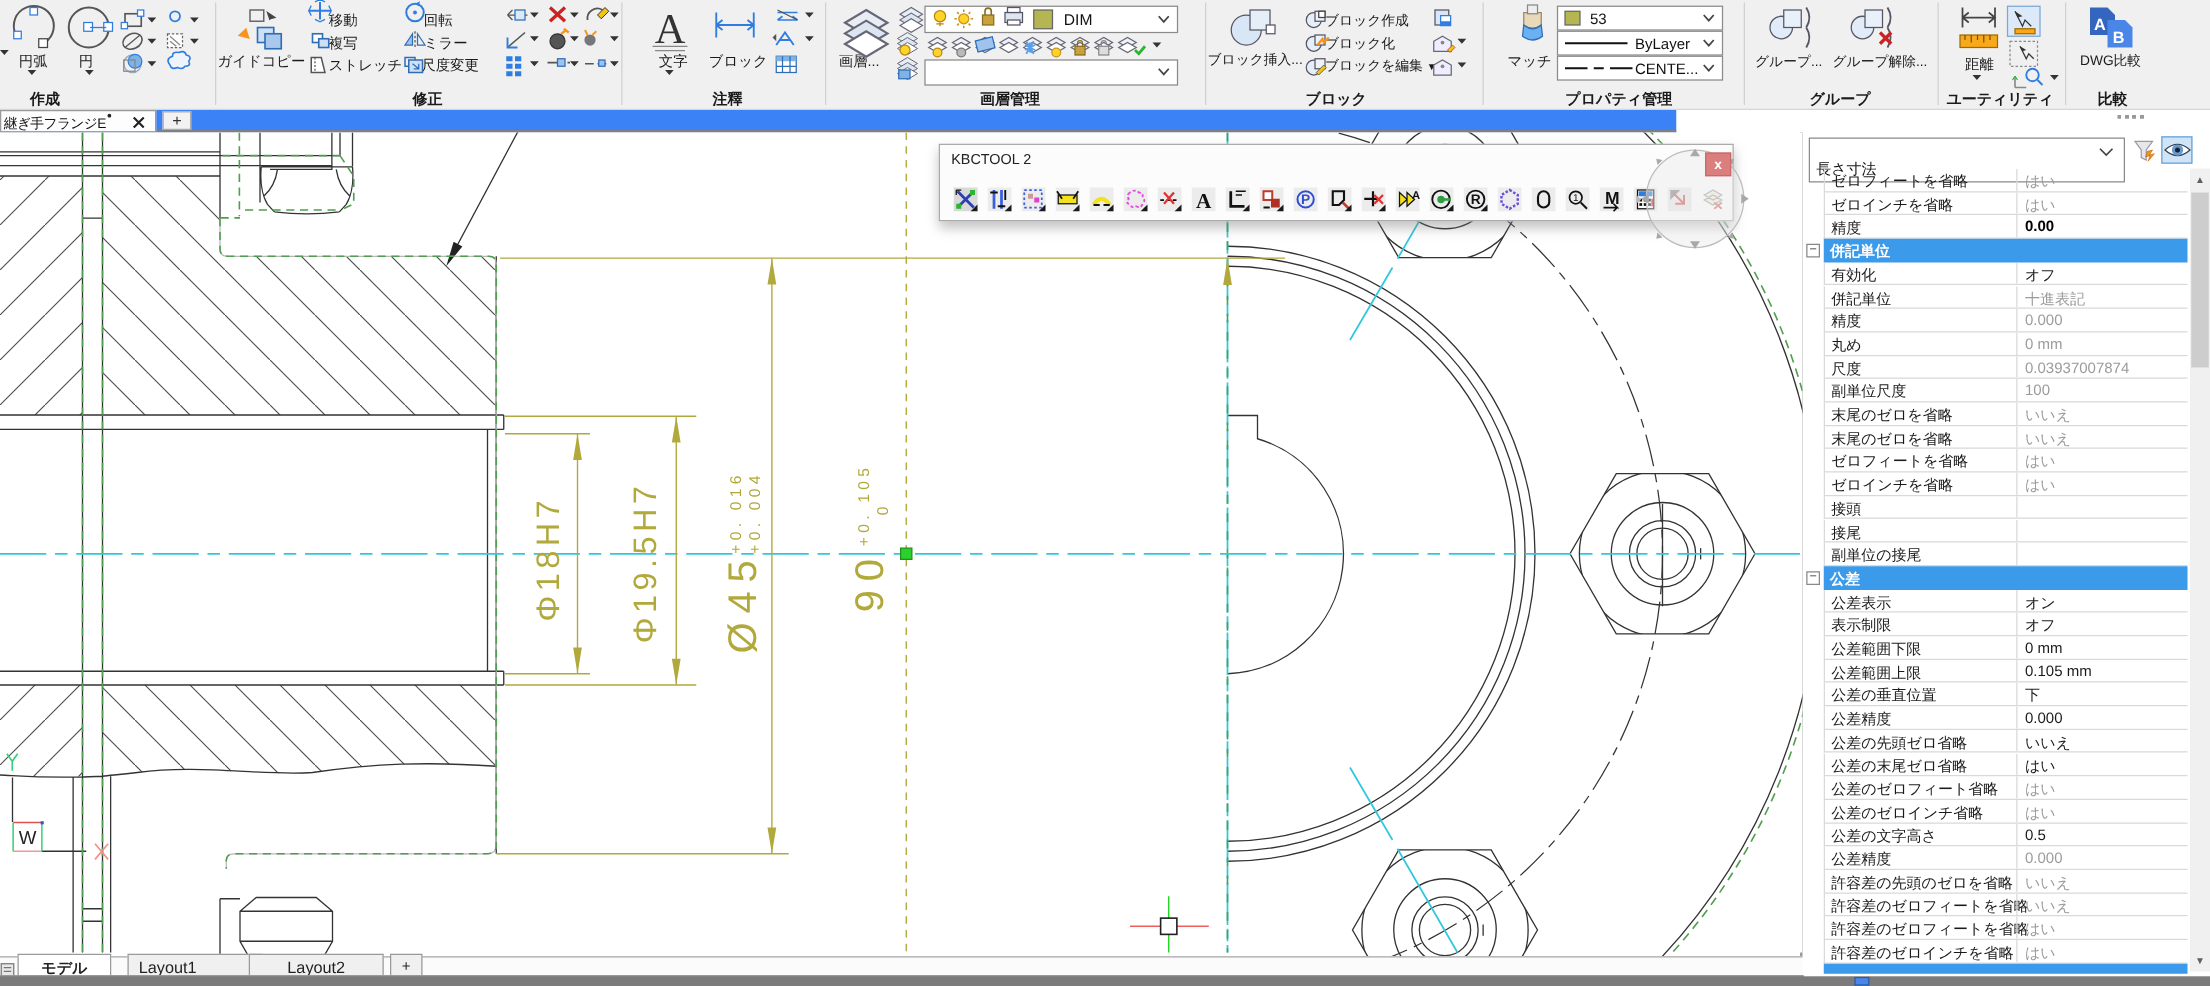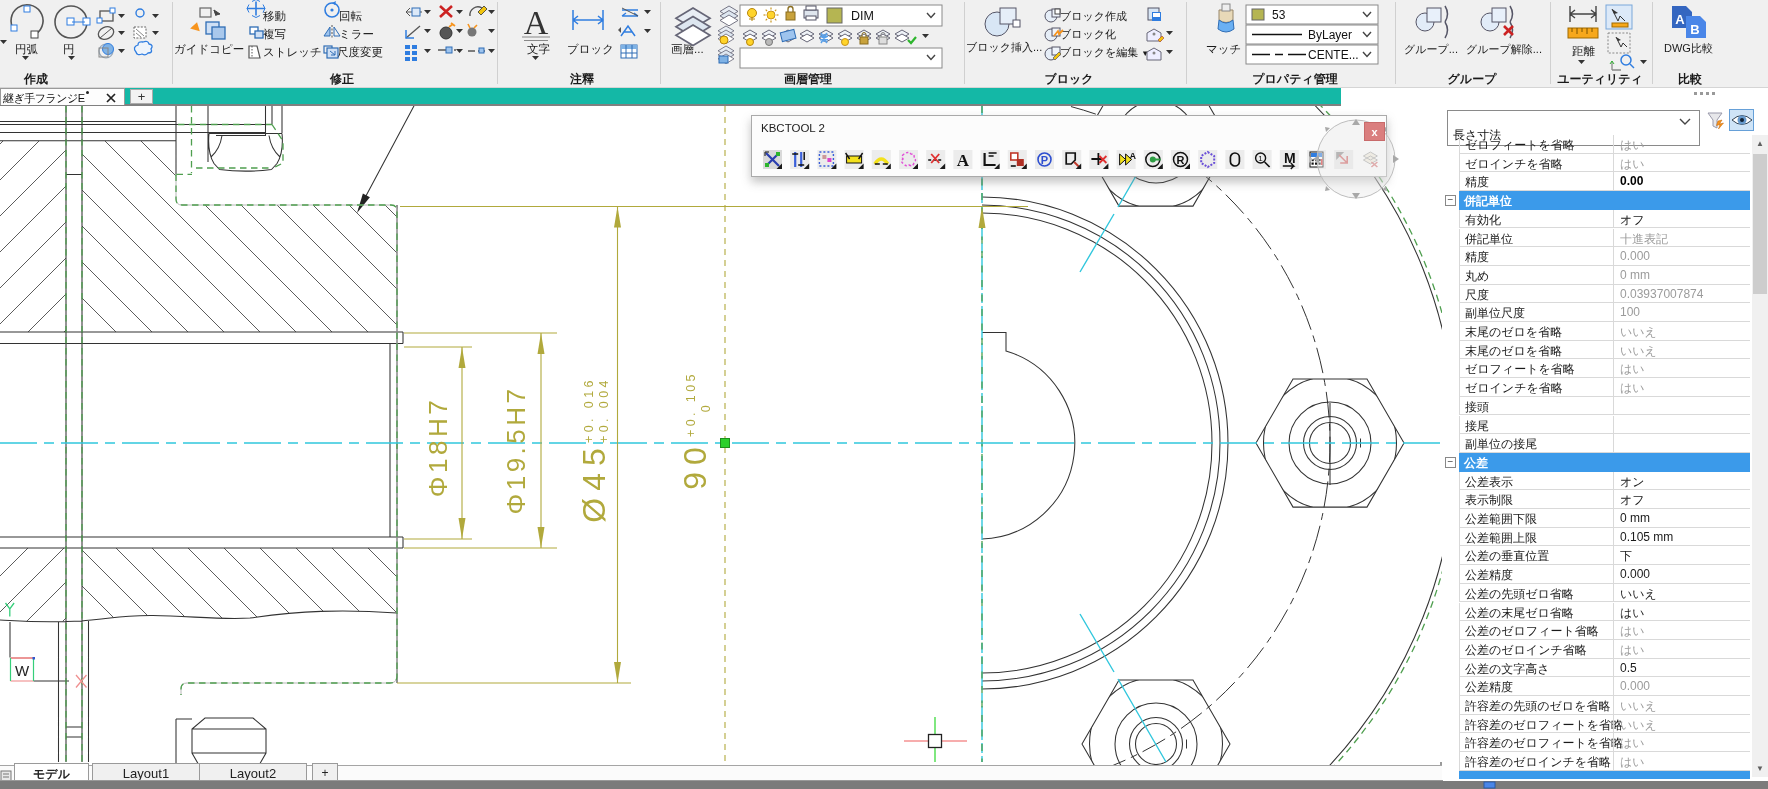--- a/index.html
+++ b/index.html
@@ -1,20 +1,20 @@
 <!DOCTYPE html>
 <html><head><meta charset="utf-8"><style>
 *{margin:0;padding:0;box-sizing:border-box}
 html,body{width:1768px;height:789px;overflow:hidden;font-family:"Liberation Sans",sans-serif;background:#fff}
 #ribbon{position:absolute;left:0;top:0;width:1768px;height:88px;background:#f0f0f0;border-bottom:1px solid #d5d5d5}
 .sep{position:absolute;top:2px;width:1px;height:82px;background:#d0d0d0}
 .glabel{position:absolute;top:71px;font-size:12px;font-weight:bold;color:#1a1a1a;transform:translateX(-50%);white-space:nowrap}
 .rt{position:absolute;color:#1a1a1a;white-space:nowrap}
 #ribicons{position:absolute;left:0;top:0}
-#tabbar{position:absolute;left:0;top:88px;width:1341px;height:18px;background:#14b8a6;border-bottom:2px solid #808080}
+#tabbar{position:absolute;left:0;top:88px;width:1341px;height:18px;background:#3b82f6;border-bottom:2px solid #808080}
 #ftab{position:absolute;left:0;top:0;width:125px;height:17px;background:#fdfdfd;border:1px solid #9a9a9a;border-bottom:none;font-size:11px;color:#111;padding:2px 2px;letter-spacing:-0.5px;white-space:nowrap;overflow:hidden}
 #fdot{position:absolute;top:2px;margin-left:1px;width:3px;height:3px;background:#222;border-radius:50%;display:inline-block}
 #fplus{position:absolute;left:130px;top:1px;width:23px;height:15px;background:#f2f2f2;border:1px solid #ababab;font-size:13px;color:#333;text-align:center;line-height:13px}
 #canvas{position:absolute;left:0;top:106px;width:1442px;height:659px;background:#fff;border-right:2px solid #9a9a9a}
 #kbc{position:absolute;left:751px;top:9px;width:636px;height:62px;background:#fcfcfc;border:1px solid #aaaaaa;box-shadow:0 5px 9px rgba(120,120,120,0.45)}
 #kbctitle{position:absolute;left:9px;top:6px;font-size:11.5px;color:#222}
 #kbcx{position:absolute;right:1px;top:6px;width:21px;height:19px;background:#da7e7e;color:#fff;font-size:11px;font-weight:bold;text-align:center;line-height:18px;border:1px solid #c86a6a}
 #ltabs{position:absolute;left:0;top:765px;width:1442px;height:16px;background:#fbfbfb;border-top:1px solid #a5a5a5;font-size:12px;color:#222}
 .ltab{position:absolute;top:-3px;height:19px;border:1px solid #9a9a9a;background:#f0f0f0;padding:2px 8px 0;white-space:nowrap}
 #statusbar{position:absolute;left:0;top:780px;width:1768px;height:9px;background:#7b7b7b;border-top:1px solid #999}
@@ -627,21 +627,21 @@
 </g>
       </svg>
       <div id="kbcx">x</div>
     </div></div>
 <div id="ltabs">
     <svg width="14" height="16" style="position:absolute;left:0;top:2px">
       <rect x="1" y="3" width="10" height="10" fill="#e8e8e8" stroke="#777"></rect>
       <path d="M3,6 h6 M3,9 h6" stroke="#777"></path>
     </svg>
     <div class="ltab" style="left:14px;width:75px;background:#fff;font-weight:bold;text-align:center">モデル</div>
-    <div class="ltab" style="left:92px;width:108px;text-align:center;font-size:13px">Layout1</div>
+    <div class="ltab" style="left:102px;width:108px;font-size:13px">Layout1</div>
     <div class="ltab" style="left:199px;width:108px;text-align:center;font-size:13px">Layout2</div>
     <div class="ltab" style="left:312px;width:26px;text-align:center">+</div>
   </div>
 <div id="statusbar">
     <svg width="14" height="8" style="position:absolute;left:1483px;top:0">
       <rect x="1" y="1" width="11" height="6" fill="#4a86e8" stroke="#2a5aa8"></rect>
     </svg>
   </div>
 <div id="panel">
     <div id="pdots"></div>

